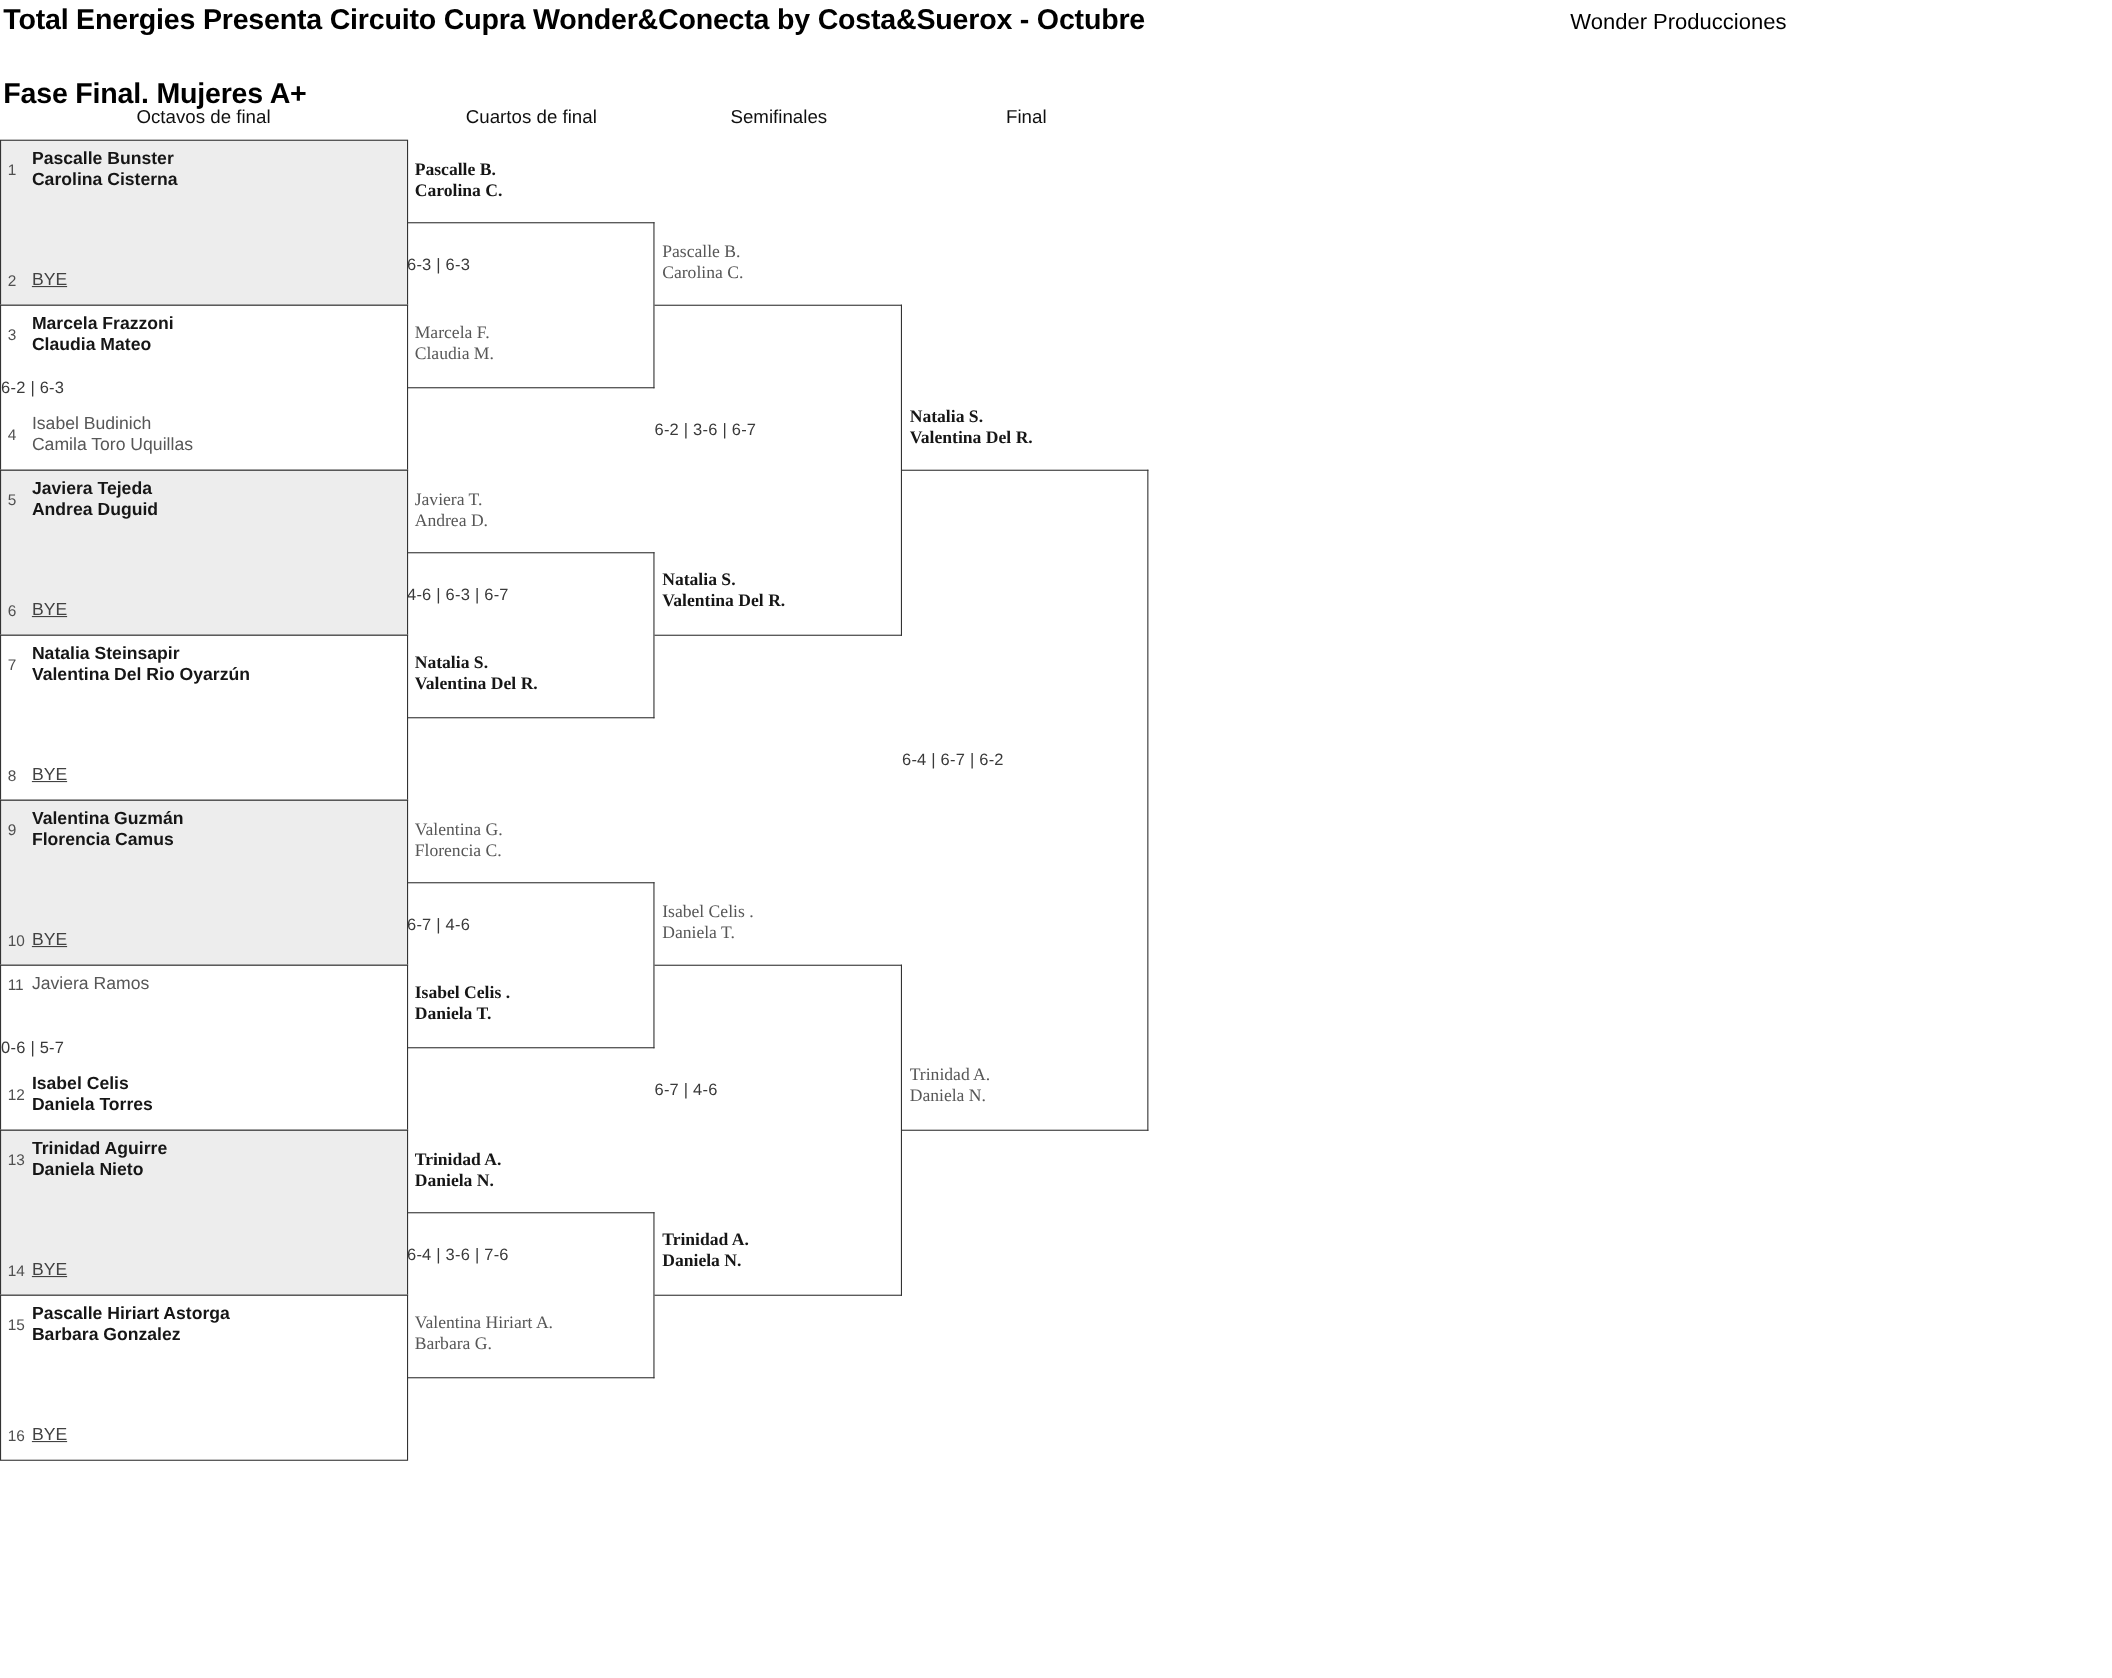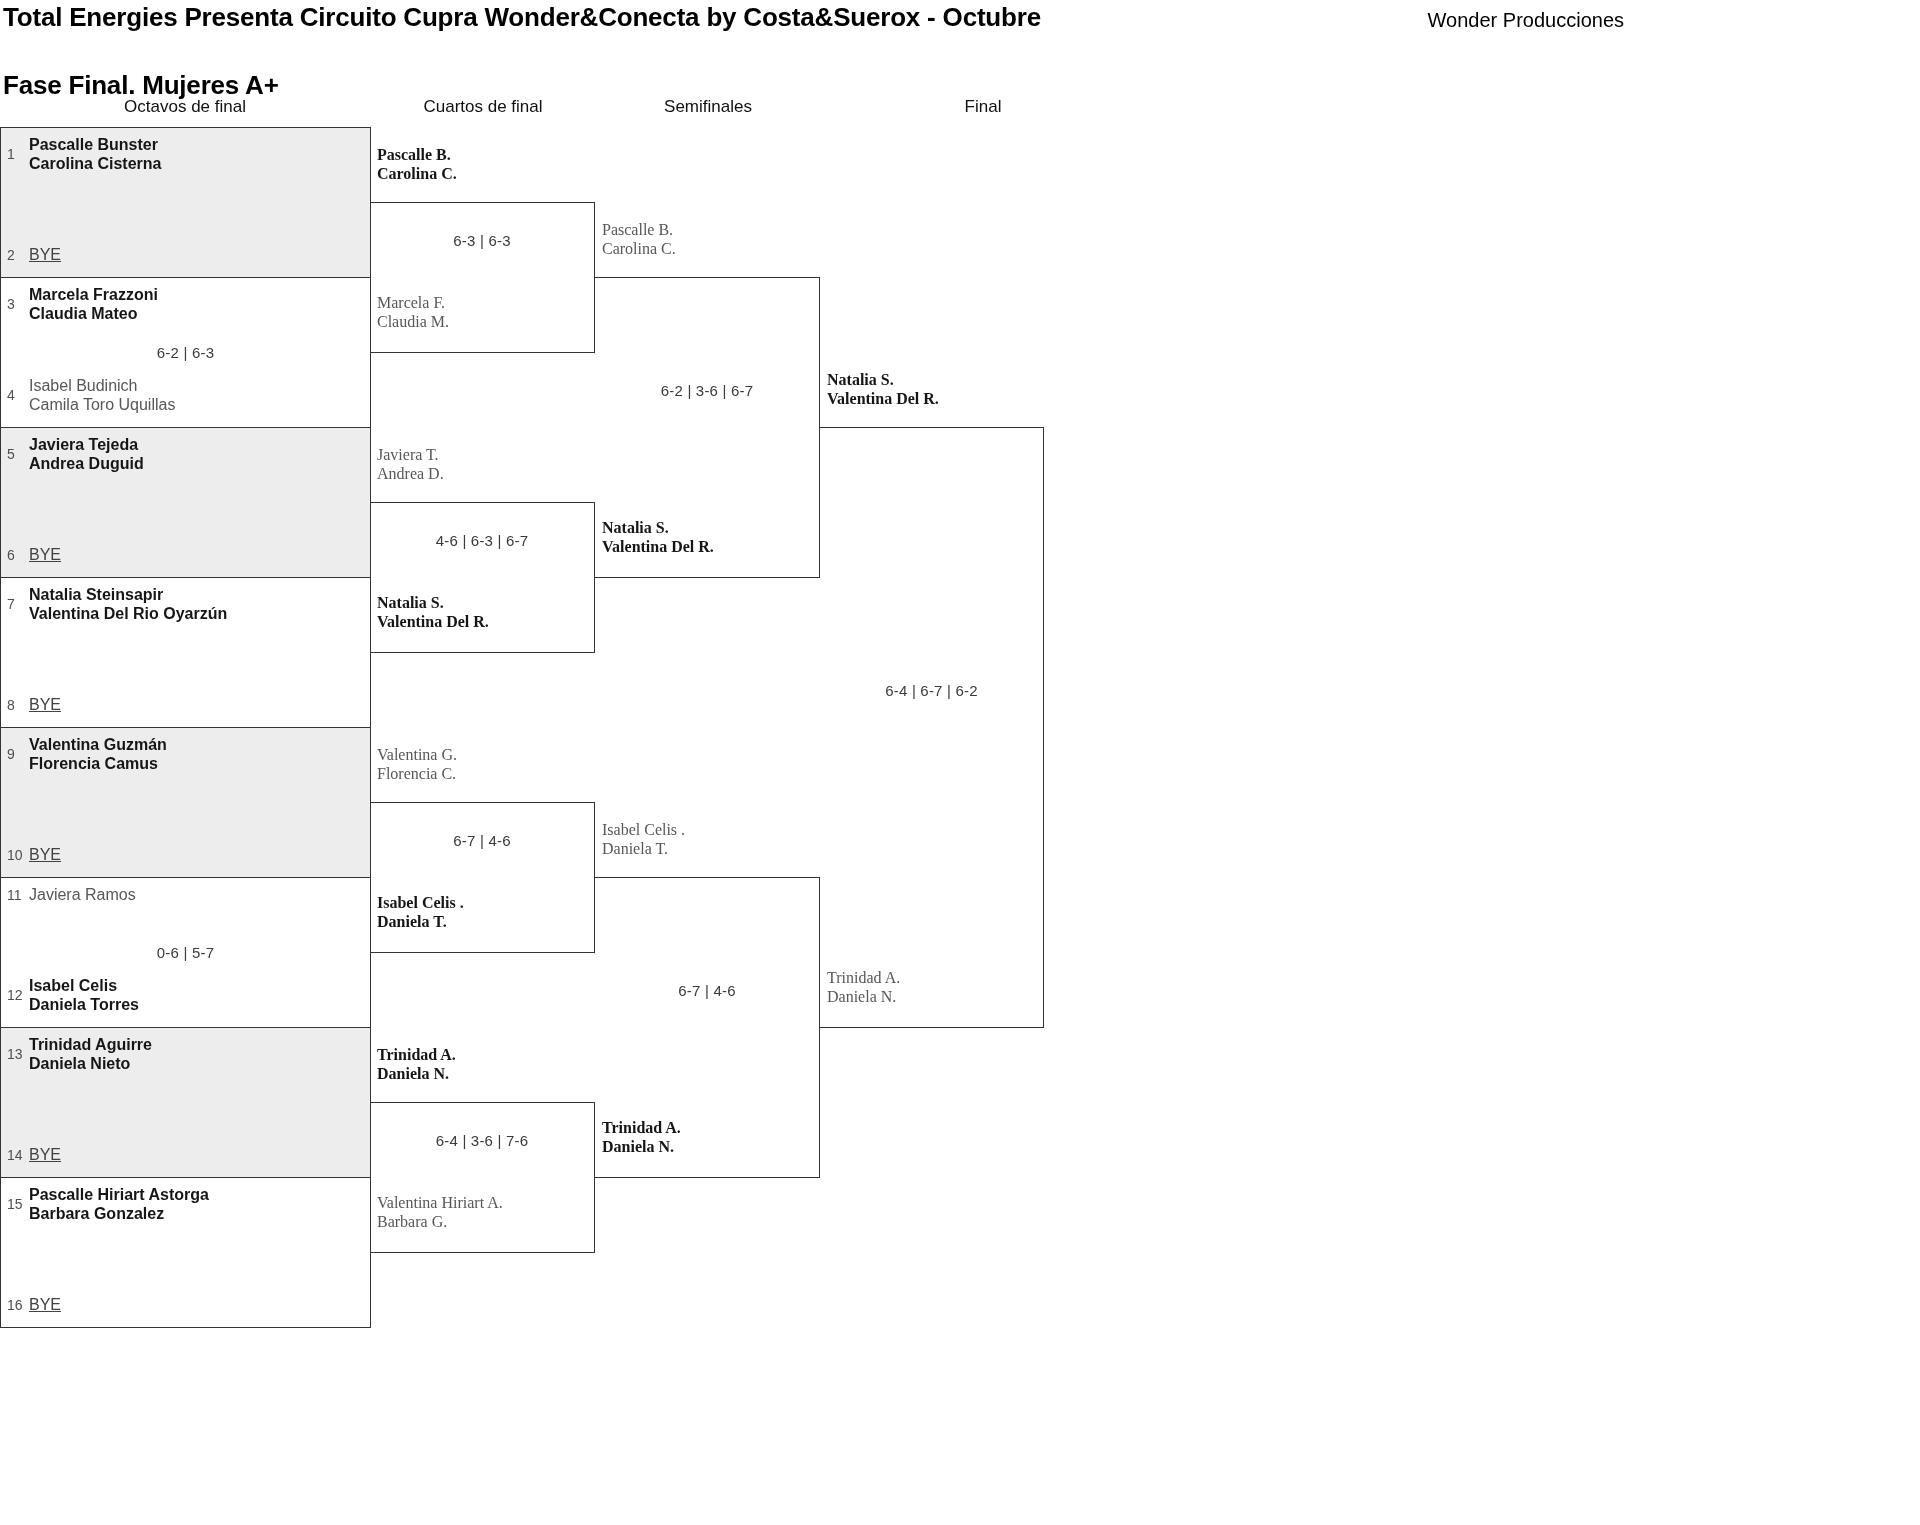--- a/index.html
+++ b/index.html
@@ -26,21 +26,21 @@
     padding:7px 0 13px 0;
   }
   .m1.alt{background:#ededed;}
   .entry{display:flex;align-items:center;}
   .seed{flex:none;min-width:20px;padding-left:6px;font-size:14px;color:#4f4f4f;}
   .names{font-size:16px;line-height:19px;white-space:pre-line;margin-left:2px;color:#575757;}
   .entry.winner .names{font-weight:bold;color:#161616;}
   .entry.loser .names{color:#575757;}
   .entry.bye .names{color:#424242;text-decoration:underline;}
   .score{
-    position:absolute;left:0;right:0;text-align:center;
+    position:absolute;left:0;right:0;
     font-size:15px;color:#3a3a3a;line-height:20px;letter-spacing:0.2px;
   }
   .m1 .score{top:calc(50% - 10px);}
   
   .mx{
     position:absolute;border:1px solid #333;border-left:none;
     box-sizing:border-box;background:transparent;
   }
   .mx .label{
     position:absolute;left:7px;font-size:16px;line-height:19px;
@@ -57,21 +57,21 @@
 <div class="canvas">
 
   <div class="title"><span>Total Energies Presenta Circuito Cupra Wonder&amp;Conecta by Costa&amp;Suerox - Octubre</span><br>
   <span>Fase Final. Mujeres A+</span></div>
 
   <div class="org">Wonder Producciones</div>
 
   <div class="round-header" style="left:185px">Octavos de final</div>
   <div class="round-header" style="left:483px">Cuartos de final</div>
   <div class="round-header" style="left:708px">Semifinales</div>
-  <div class="round-header" style="left:983px">Final</div>
+  <div class="round-header" style="left:933px">Final</div>
 
   <div class="m1 alt" style="top:127px">
     <div class="entry winner">
       <div class="seed">1</div>
       <div class="names">Pascalle Bunster
 Carolina Cisterna</div>
     </div>
     <div class="entry bye">
       <div class="seed">2</div>
       <div class="names">BYE</div>

